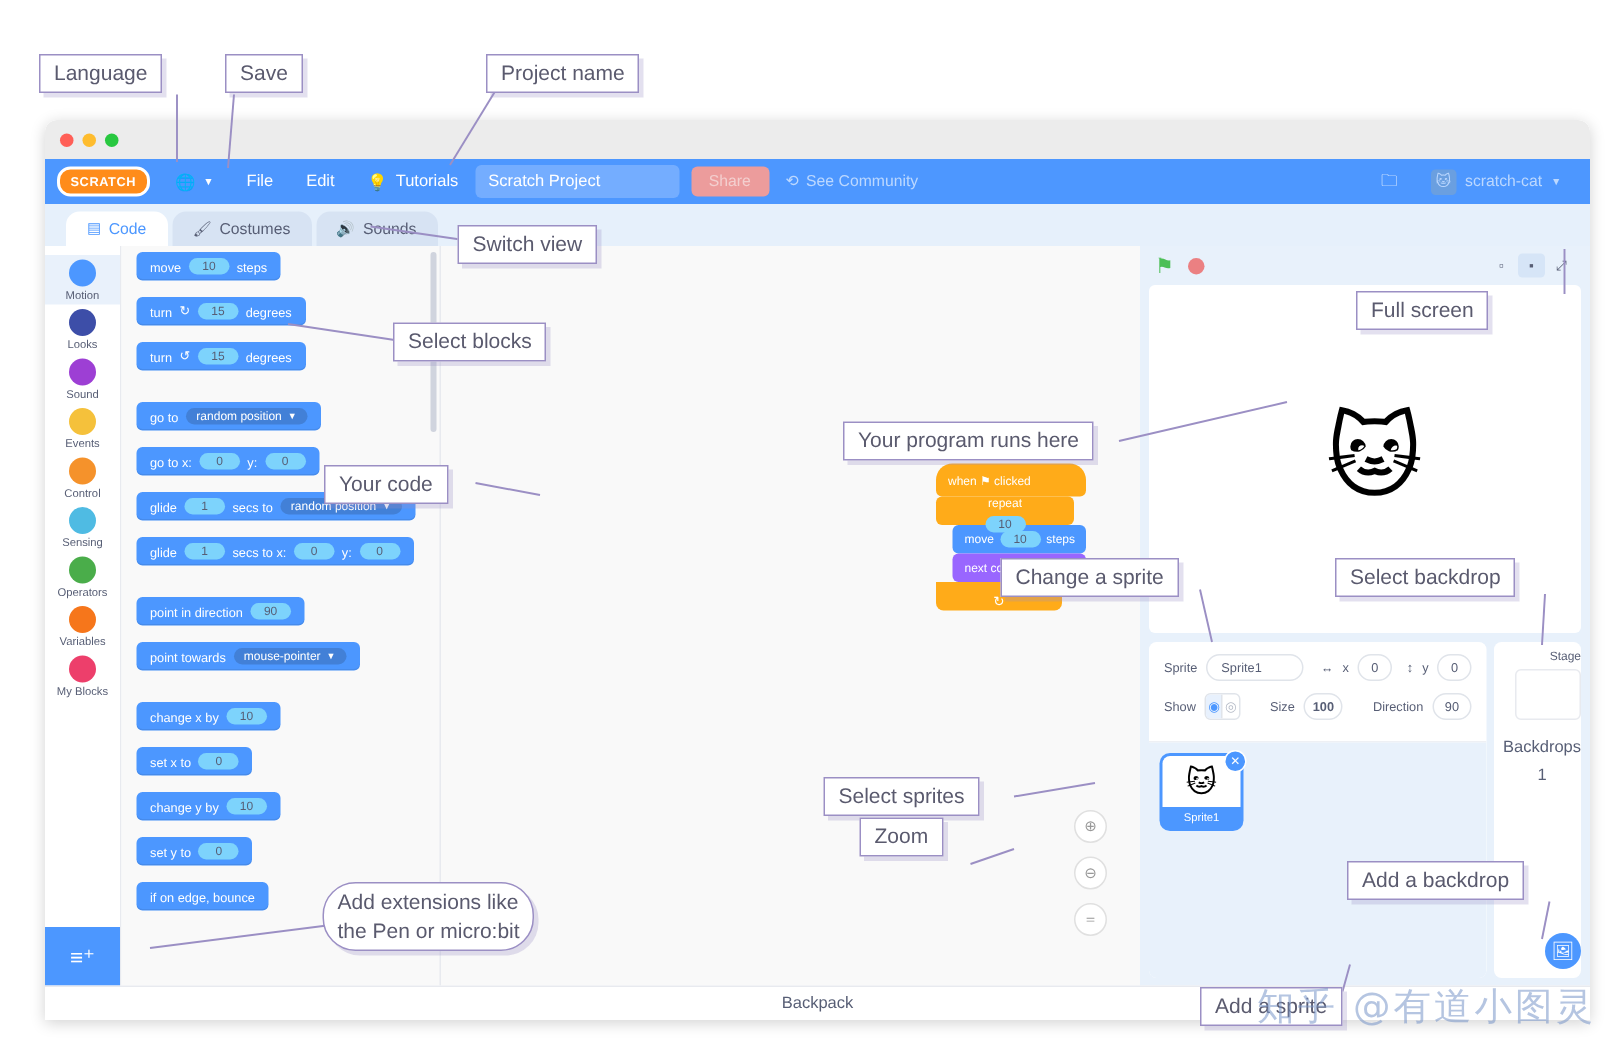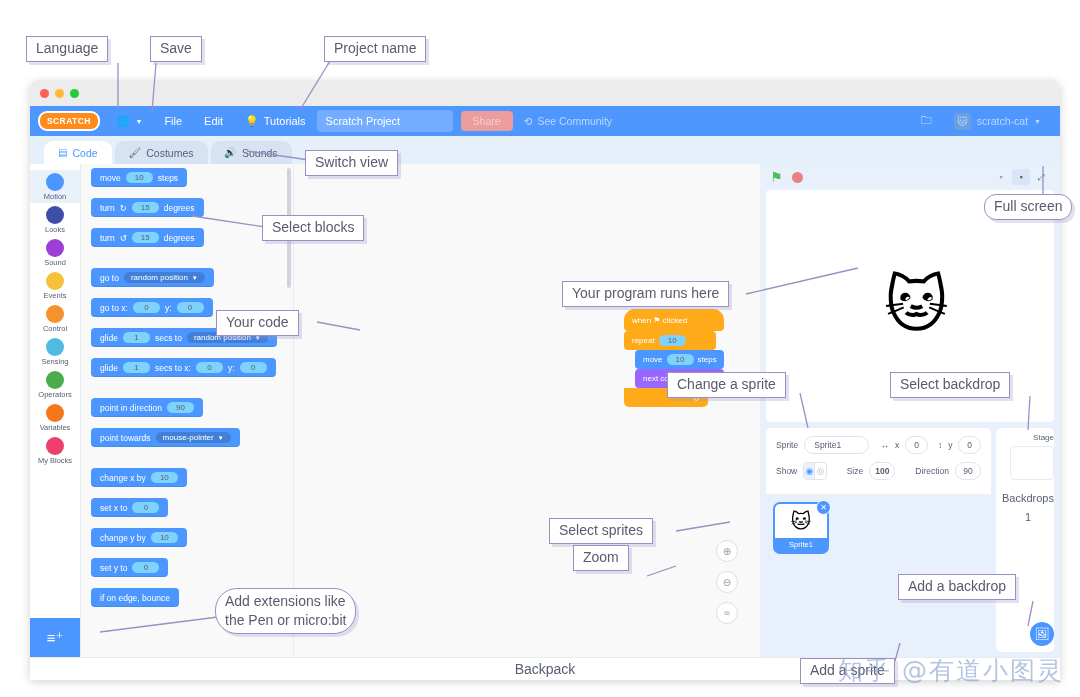--- a/index.html
+++ b/index.html
@@ -75,21 +75,21 @@
            background:#d0d4de;border-radius:2px;}
 
   
   #canvas{flex:1;background:#f9f9f9;position:relative;overflow:hidden;}
 
   
   #script{position:absolute;left:330px;top:145px;width:100px;}
   .sblk{color:#fff;font-size:8px;border-radius:4px;display:flex;
         align-items:center;gap:4px;padding:0 8px;height:19px;white-space:nowrap;}
   .hat{background:#ffab19;border-radius:11px 11px 4px 4px;height:22px;}
-  .ctrl{background:#ffab19;}
+  .ctrl{background:#ffab19;flex-direction:column;}
   .motion{background:#4c97ff;}
   .looks{background:#9966ff;}
 
   
   #zoomctl{position:absolute;right:22px;bottom:34px;display:flex;
            flex-direction:column;gap:9px;align-items:center;}
   .zbtn{width:20px;height:20px;border-radius:50%;background:#fff;
         border:1px solid #e0e0e0;display:flex;align-items:center;
         justify-content:center;color:#999;font-size:10px;}
 
@@ -143,21 +143,21 @@
               background:#fff;}
   #bdlbl{font-size:11px;color:#575e75;margin-top:9px;text-align:center;
          line-height:1.7;}
   #addbackdrop{position:absolute;bottom:6px;width:24px;height:24px;border-radius:50%;
                background:#4c97ff;color:#fff;font-size:12px;
                display:flex;align-items:center;justify-content:center;}
 
   
   #footer{position:absolute;left:0;right:0;bottom:0;height:22px;background:#fff;
           display:flex;align-items:center;justify-content:center;
-          font-size:14px;color:#575e75;border-top:1px solid #e8eaef;}
+          font-size:11px;color:#575e75;border-top:1px solid #e8eaef;}
 
   
   .note{position:absolute;background:#fff;border:1.3px solid #9b8fc4;
         color:#5a5a6e;font-size:14px;padding:3px 9px;white-space:pre;
         box-shadow:3px 3px 0 rgba(155,143,196,.28);line-height:1.25;z-index:60;}
   svg.leader{position:absolute;left:0;top:0;width:1080px;height:697px;
              pointer-events:none;z-index:55;}
   #watermark{position:absolute;right:16px;bottom:10px;z-index:70;
              font-family:"DejaVu Sans",sans-serif;font-size:25px;
              color:rgba(120,150,200,.55);letter-spacing:2px;}
@@ -458,21 +458,21 @@
   </g>
 </svg>
 
 <div class="note" style="left:26px;top:36px;">Language</div>
 <div class="note" style="left:150px;top:36px;">Save</div>
 <div class="note" style="left:324px;top:36px;">Project name</div>
 <div class="note" style="left:305px;top:150px;">Switch view</div>
 <div class="note" style="left:262px;top:215px;">Select blocks</div>
 <div class="note" style="left:216px;top:310px;">Your code</div>
 <div class="note" style="left:562px;top:281px;">Your program runs here</div>
-<div class="note" style="left:984px;top:194px;border-radius:12px;">Full screen</div>
+<div class="note" style="left:904px;top:194px;">Full screen</div>
 <div class="note" style="left:667px;top:372px;">Change a sprite</div>
 <div class="note" style="left:890px;top:372px;">Select backdrop</div>
 <div class="note" style="left:549px;top:518px;">Select sprites</div>
 <div class="note" style="left:573px;top:545px;">Zoom</div>
 <div class="note" style="left:898px;top:574px;">Add a backdrop</div>
 <div class="note" style="left:215px;top:588px;line-height:1.35;border-radius:22px;">Add extensions like
 the Pen or micro:bit</div>
 <div class="note" style="left:800px;top:658px;">Add a sprite</div>
 
 <div id="watermark">知乎 @有道小图灵</div>

